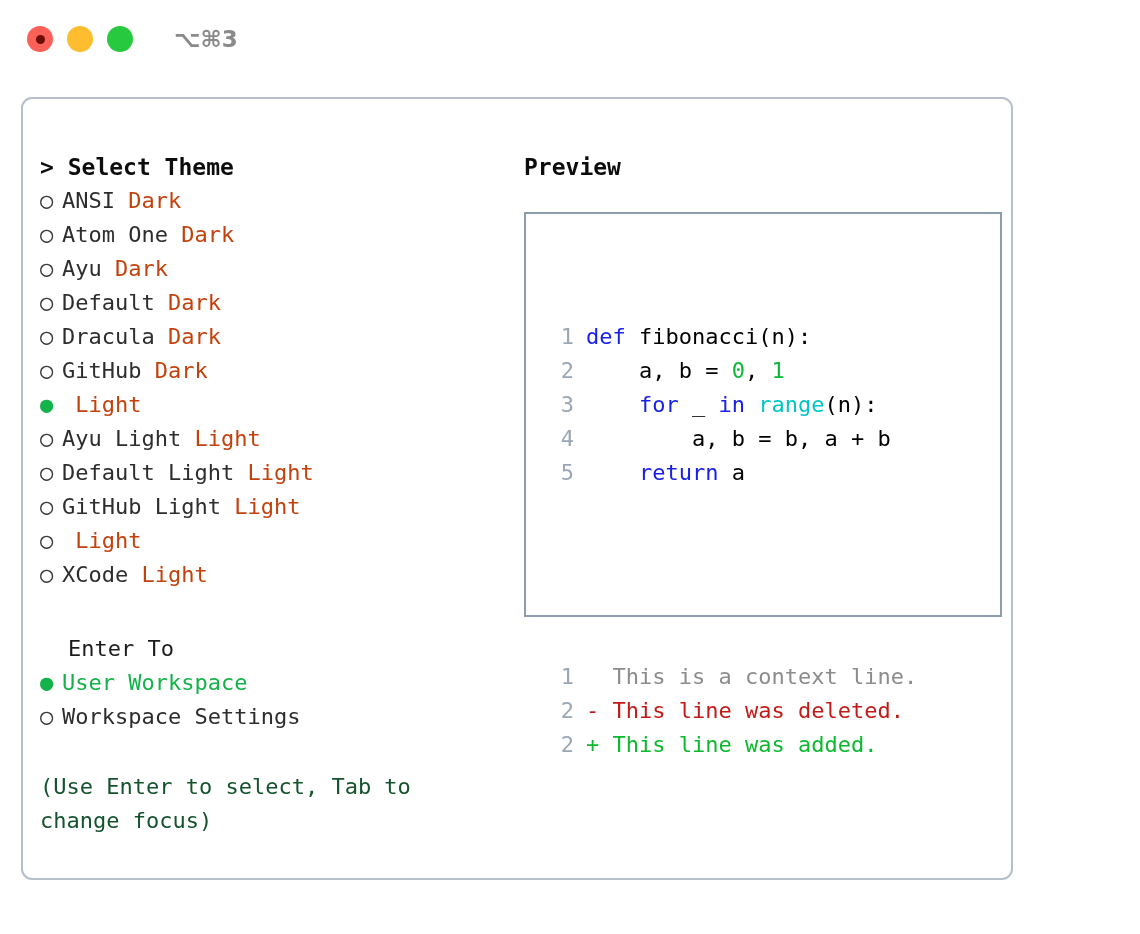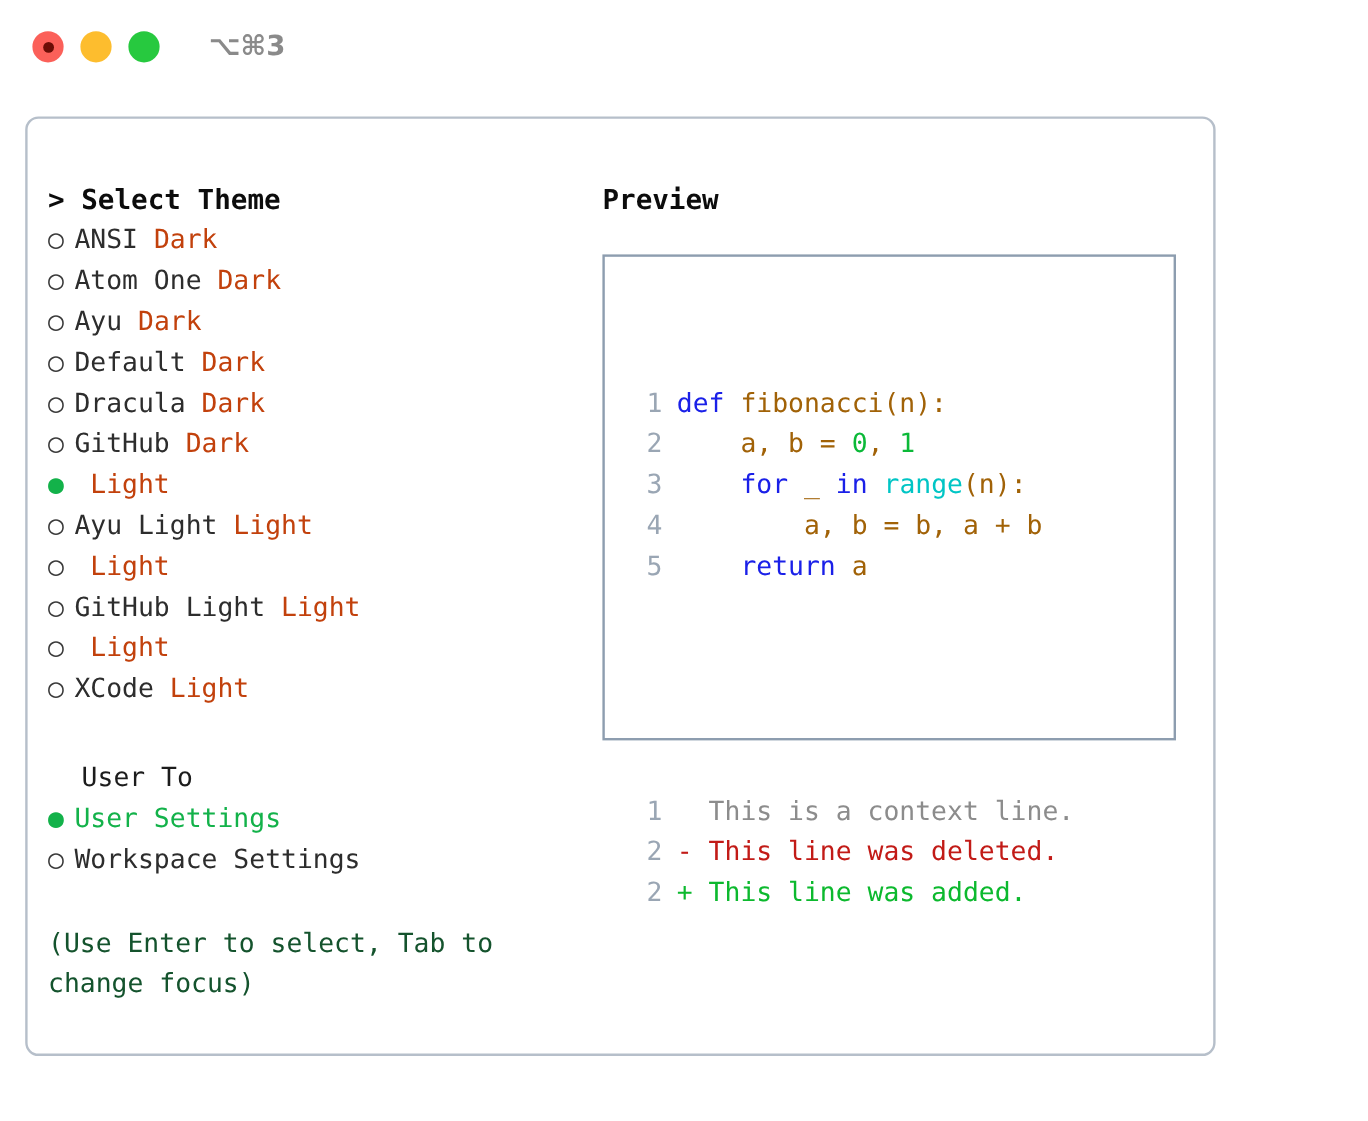--- a/index.html
+++ b/index.html
@@ -88,21 +88,21 @@
 
   
   .left-col {
     position: absolute;
     left: 17px;
     top: 51px;
     width: 460px;
   }
   .right-col {
     position: absolute;
-    left: 479px;
+    left: 501px;
     top: 51px;
     width: 495px;
   }
 
   .heading {
     font-size: 23px;
     font-weight: bold;
     color: #0c0c0c;
     line-height: 34px;
     white-space: pre;
@@ -182,21 +182,21 @@
     text-align: right;
     color: #9aa6b4;
     padding-right: 12px;
     box-sizing: content-box;
   }
   .ctext { white-space: pre; }
 
   .tok-kw   { color: #1a20e8; margin-top: 28px; }
   .tok-num  { color: #0bb938; }
   .tok-fn   { color: #00c5c5; }
-  .tok-plain{ color: #a16207; }
+  .tok-plain{ color: #000000; }
 
   .blank-line { height: 34px; }
 
   .diff-ctx  { color: #8c8c8c; }
   .diff-del  { color: #c21b17; }
   .diff-add  { color: #0cb92e; }
 </style>
 </head>
 <body>
 
@@ -219,32 +219,32 @@
 
         <div class="opt-list" id="theme-list">
             <div class="opt"><span class="bullet">○</span><span class="opt-name">ANSI</span><span class="opt-kind"> Dark</span></div>
             <div class="opt"><span class="bullet">○</span><span class="opt-name">Atom One</span><span class="opt-kind"> Dark</span></div>
             <div class="opt"><span class="bullet">○</span><span class="opt-name">Ayu</span><span class="opt-kind"> Dark</span></div>
             <div class="opt"><span class="bullet">○</span><span class="opt-name">Default</span><span class="opt-kind"> Dark</span></div>
             <div class="opt"><span class="bullet">○</span><span class="opt-name">Dracula</span><span class="opt-kind"> Dark</span></div>
             <div class="opt"><span class="bullet">○</span><span class="opt-name">GitHub</span><span class="opt-kind"> Dark</span></div>
             <div class="opt selected"><span class="bullet">●</span><span class="opt-kind"> Light</span></div>
             <div class="opt"><span class="bullet">○</span><span class="opt-name">Ayu Light</span><span class="opt-kind"> Light</span></div>
-            <div class="opt"><span class="bullet">○</span><span class="opt-kind"> Light</span></div>
+            <div class="opt"><span class="bullet">○</span><span class="opt-name">Default Light</span><span class="opt-kind"> Light</span></div>
             <div class="opt"><span class="bullet">○</span><span class="opt-name">GitHub Light</span><span class="opt-kind"> Light</span></div>
             <div class="opt"><span class="bullet">○</span><span class="opt-kind"> Light</span></div>
             <div class="opt"><span class="bullet">○</span><span class="opt-name">XCode</span><span class="opt-kind"> Light</span></div>
           </div>
 
         <div class="section-gap"></div>
 
-        <div class="section-label">User To</div>
+        <div class="section-label">Enter To</div>
 
         <div class="opt-list" id="apply-list">
-            <div class="opt selected"><span class="bullet">●</span><span class="opt-name">User Settings</span></div>
+            <div class="opt selected"><span class="bullet">●</span><span class="opt-name">User Workspace</span></div>
             <div class="opt"><span class="bullet">○</span><span class="opt-name">Workspace Settings</span></div>
           </div>
 
         <div class="hint">(Use Enter to select, Tab to change focus)</div>
       </div>
 
       <div class="right-col">
         <div class="preview-title">Preview</div>
 
         <div class="preview-box">

